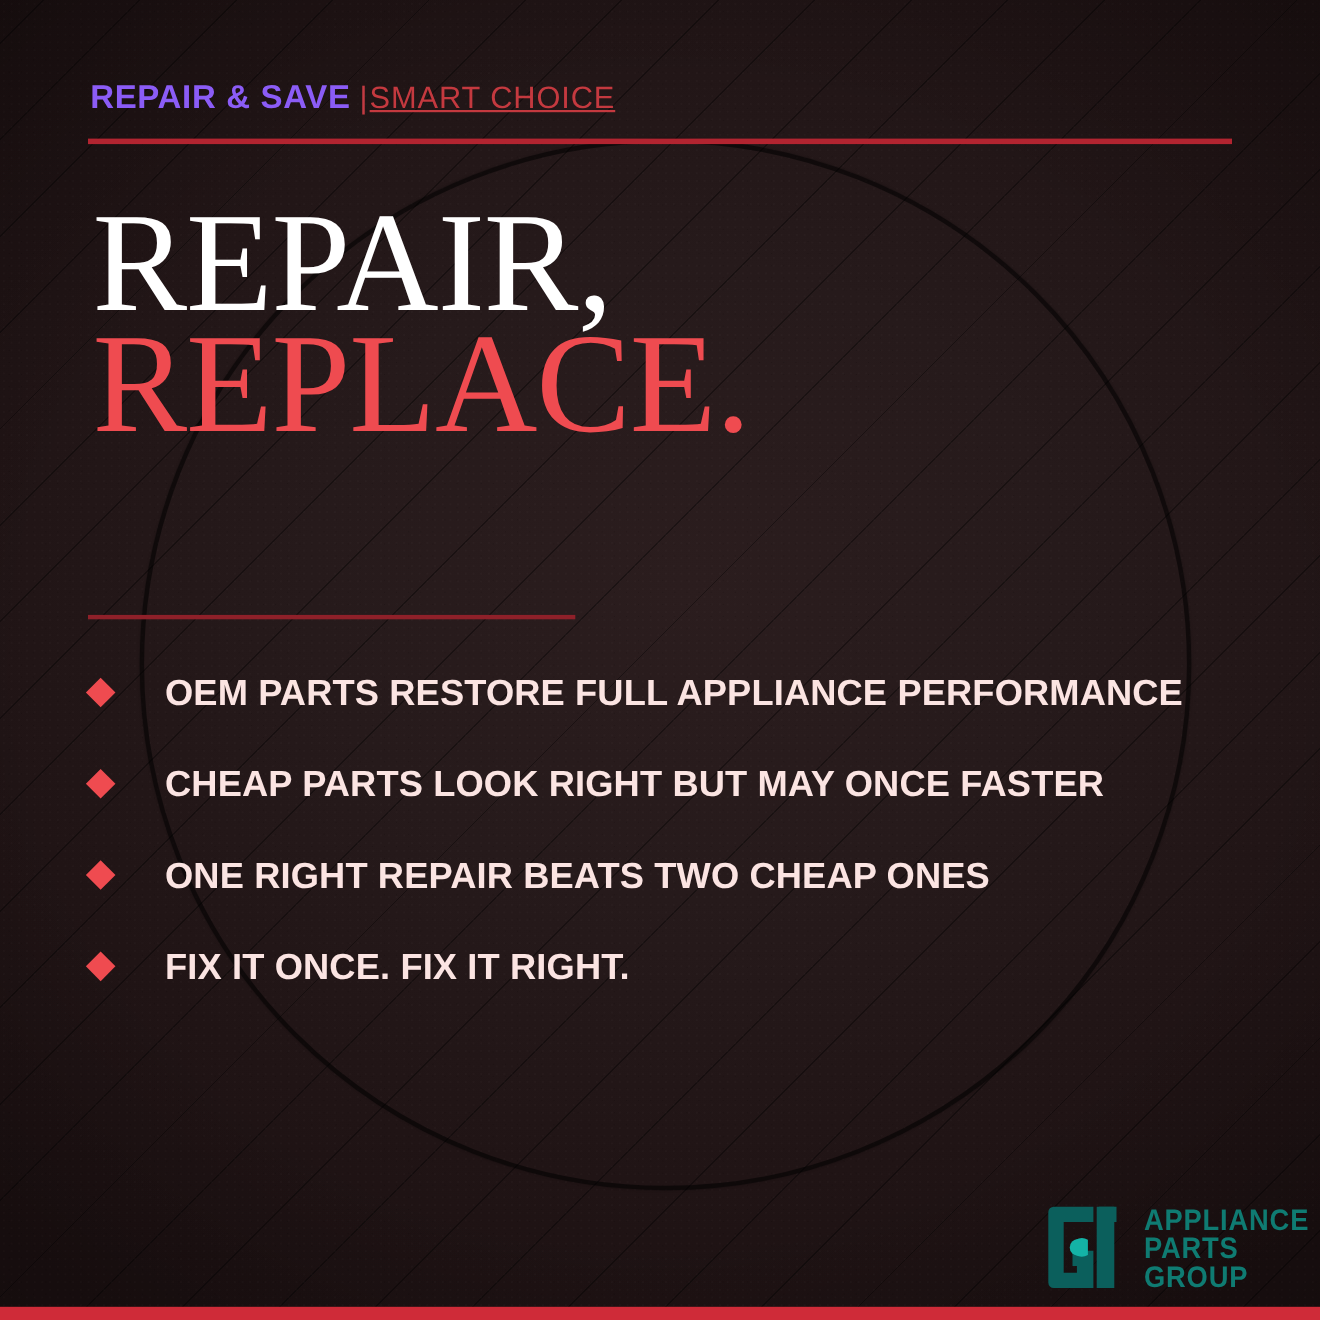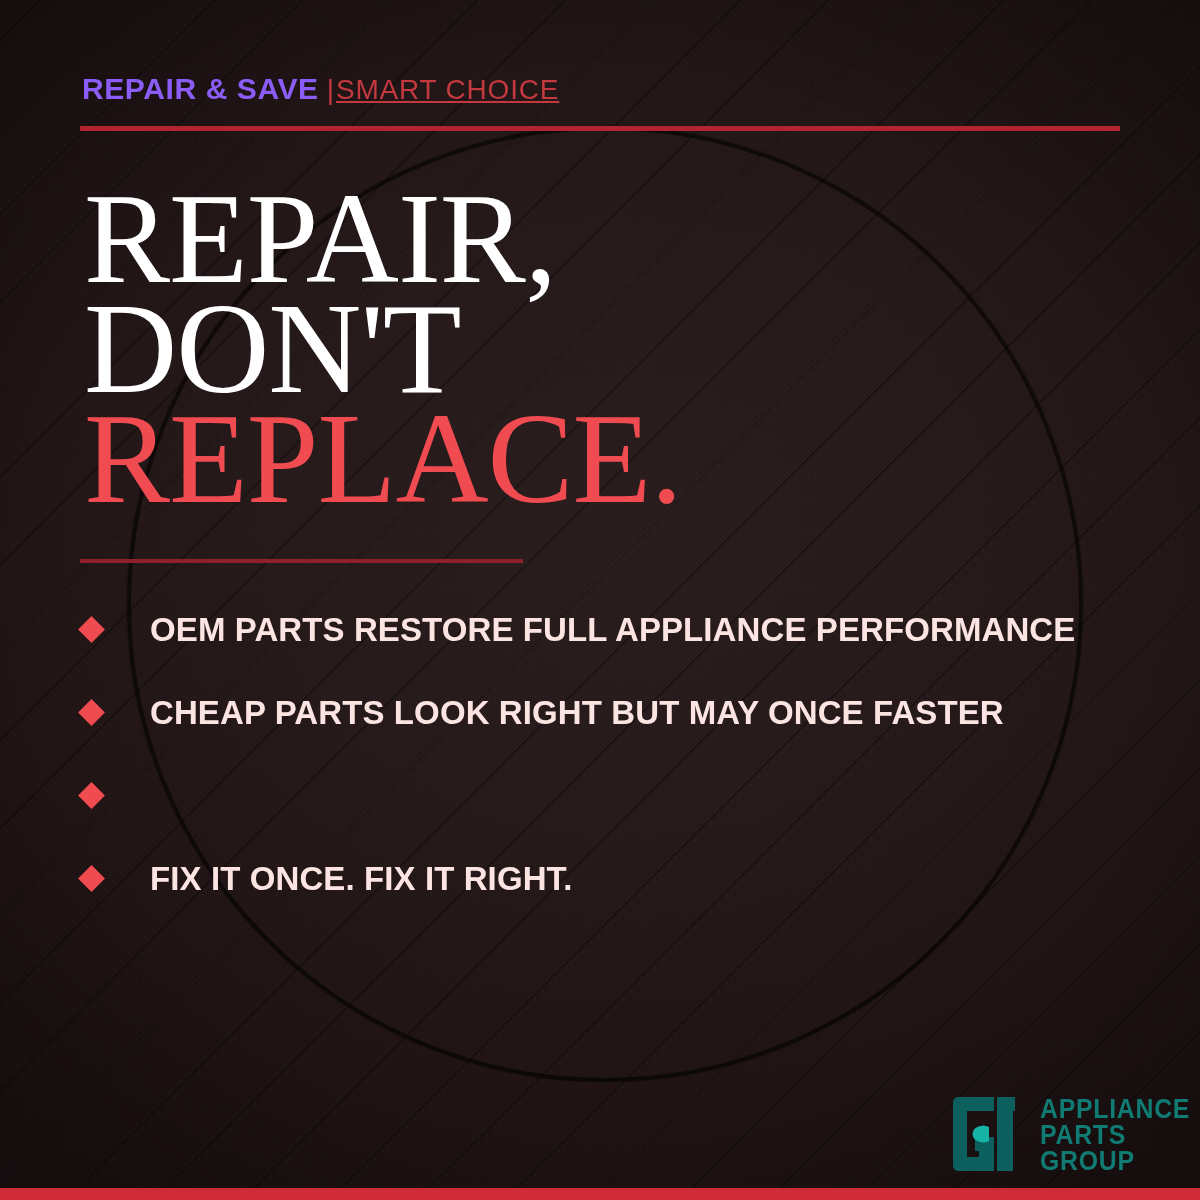--- a/index.html
+++ b/index.html
@@ -208,37 +208,37 @@
   <div class="content">
 
     <div class="eyebrow">
       <span class="kicker">REPAIR &amp; SAVE</span><span class="sep">|</span><span class="tagline">SMART CHOICE</span>
     </div>
 
     <div class="rule-top"></div>
 
     <div class="headline">
       <span class="line">REPAIR,</span>
-      <span class="line">DON'T</span>
       <span class="line accent">REPLACE.</span>
     </div>
 
     <div class="rule-mid"></div>
 
     <div class="bullets">
       <div class="bullet">
         <span class="diamond"></span>
         <span class="btext">OEM PARTS RESTORE FULL APPLIANCE PERFORMANCE</span>
       </div>
       <div class="bullet">
         <span class="diamond"></span>
         <span class="btext">CHEAP PARTS LOOK RIGHT BUT MAY ONCE FASTER</span>
       </div>
       <div class="bullet">
         <span class="diamond"></span>
+        <span class="btext">ONE RIGHT REPAIR BEATS TWO CHEAP ONES</span>
       </div>
       <div class="bullet">
         <span class="diamond"></span>
         <span class="btext">FIX IT ONCE. FIX IT RIGHT.</span>
       </div>
     </div>
 
     <div class="logo">
       <div class="logo-mark">
         <svg width="76" height="80" viewBox="0 0 76 80" xmlns="http://www.w3.org/2000/svg">

